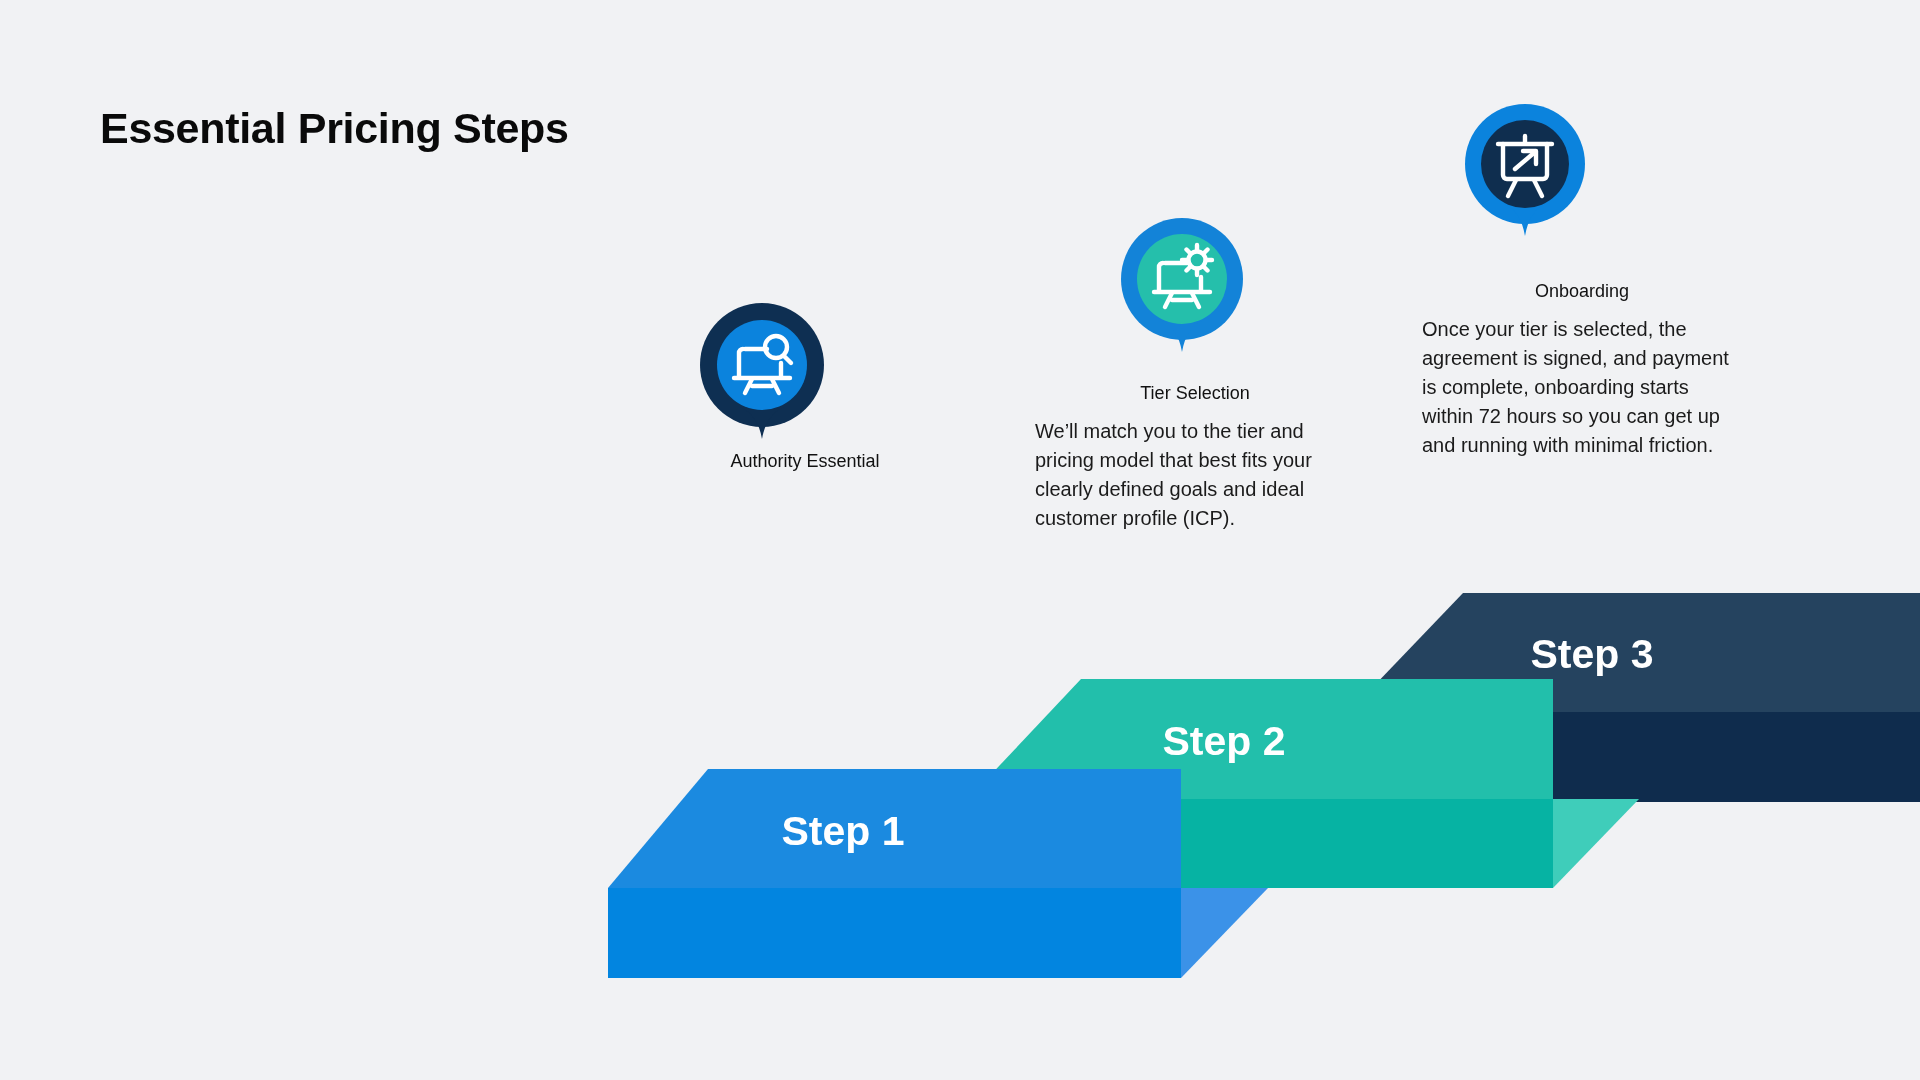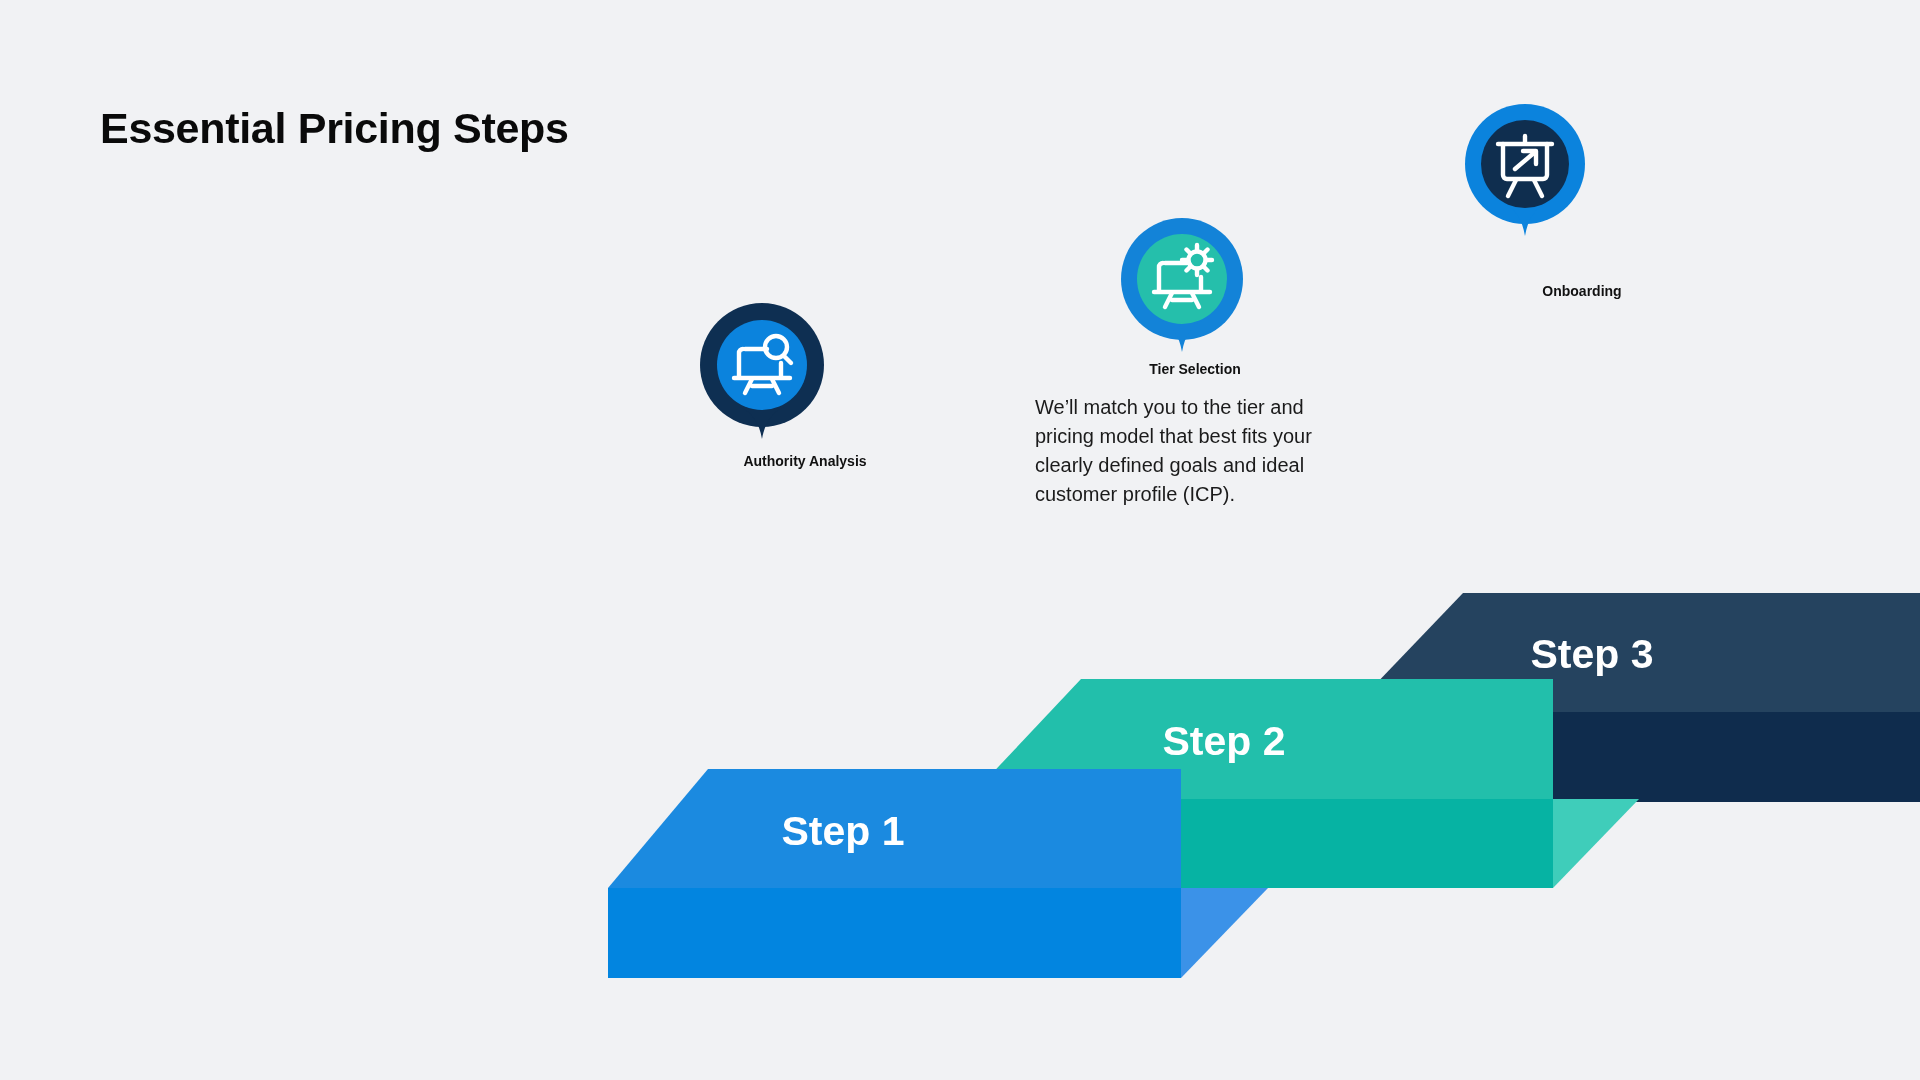--- a/index.html
+++ b/index.html
@@ -52,36 +52,36 @@
     font-weight: normal;
     color: #1b1b1b;
     line-height: 35px;
   }
 
   
   .step-col {
     position: absolute;
   }
   .step-col .col-heading {
-    font-size: 14px;
-    font-weight: bold;
+    font-size: 18px;
+    font-weight: normal;
     color: #111;
     text-align: center;
     line-height: 26px;
     margin-bottom: 11px;
   }
   .step-col .col-body {
     font-size: 20px;
     font-weight: normal;
     color: #1b1b1b;
     line-height: 29px;
     text-align: left;
   }
   #col-1 { left: 625px; top: 448px; width: 360px; }
-  #col-2 { left: 1035px; top: 356px; width: 320px; }
+  #col-2 { left: 1035px; top: 380px; width: 320px; }
   #col-3 { left: 1422px; top: 278px; width: 320px; }
 
   
   .pin {
     position: absolute;
   }
   .pin svg { display: block; }
   #pin-1 { left: 696px; top: 303px; }
   #pin-2 { left: 1117px; top: 218px; }
   #pin-3 { left: 1462px; top: 104px; }
@@ -192,25 +192,26 @@
         <path d="M 41 40 v 31 a 4 4 0 0 0 4 4 h 36 a 4 4 0 0 0 4 -4 v -31"></path>
         <path d="M 54 76 l -8 16"></path>
         <path d="M 72 76 l 8 16"></path>
         <path d="M 53 65 l 20 -17"></path>
         <path d="M 61 47 h 13 v 13"></path>
       </g>
     </svg>
   </div>
 
   <div class="step-col" id="col-1">
-    <div class="col-heading">Authority Analysis</div>
+    <div class="col-heading">Authority Essential</div>
   </div>
 
   <div class="step-col" id="col-2">
     <div class="col-heading">Tier Selection</div>
     <div class="col-body">We’ll match you to the tier and pricing model that best fits your clearly defined goals and ideal customer profile (ICP).</div>
   </div>
 
   <div class="step-col" id="col-3">
     <div class="col-heading">Onboarding</div>
+    <div class="col-body">Once your tier is selected, the agreement is signed, and payment is complete, onboarding starts within 72 hours so you can get up and running with minimal friction.</div>
   </div>
 
 </div>
 
 </body></html>

